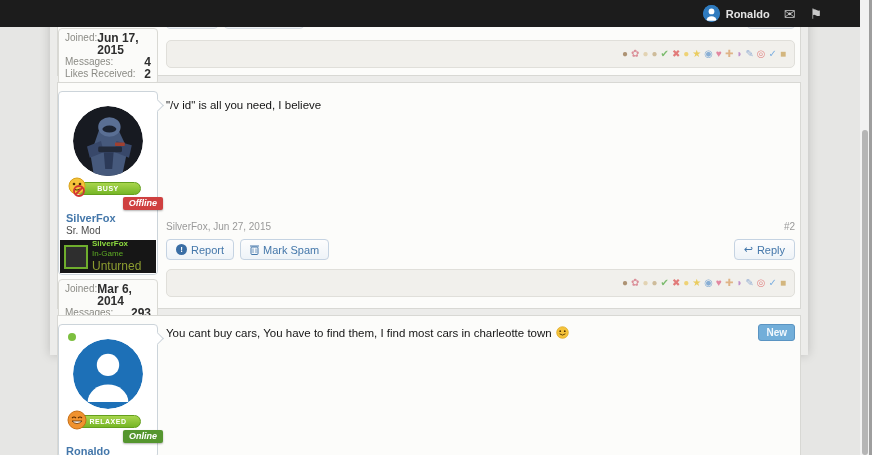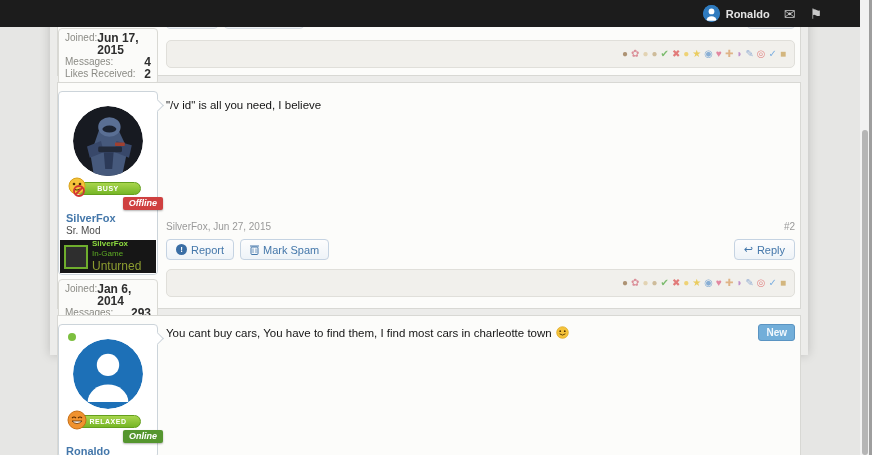--- a/index.html
+++ b/index.html
@@ -181,21 +181,21 @@
           <span class="steam-txt">
             <span class="steam-name">SilverFox</span>
             <span class="steam-state">In-Game</span>
             <span class="steam-game">Unturned</span>
           </span>
         </div>
       </div>
       <div class="details">
         <div class="drow">
             <span class="dlab">Joined:</span>
-            <span class="dval">Jan 6, 2014</span>
+            <span class="dval">Mar 6, 2014</span>
           </div>
         <div class="drow">
             <span class="dlab">Messages:</span>
             <span class="dval">293</span>
           </div>
         <div class="drow">
             <span class="dlab">Likes Received:</span>
             <span class="dval">1</span>
           </div>
       </div>

